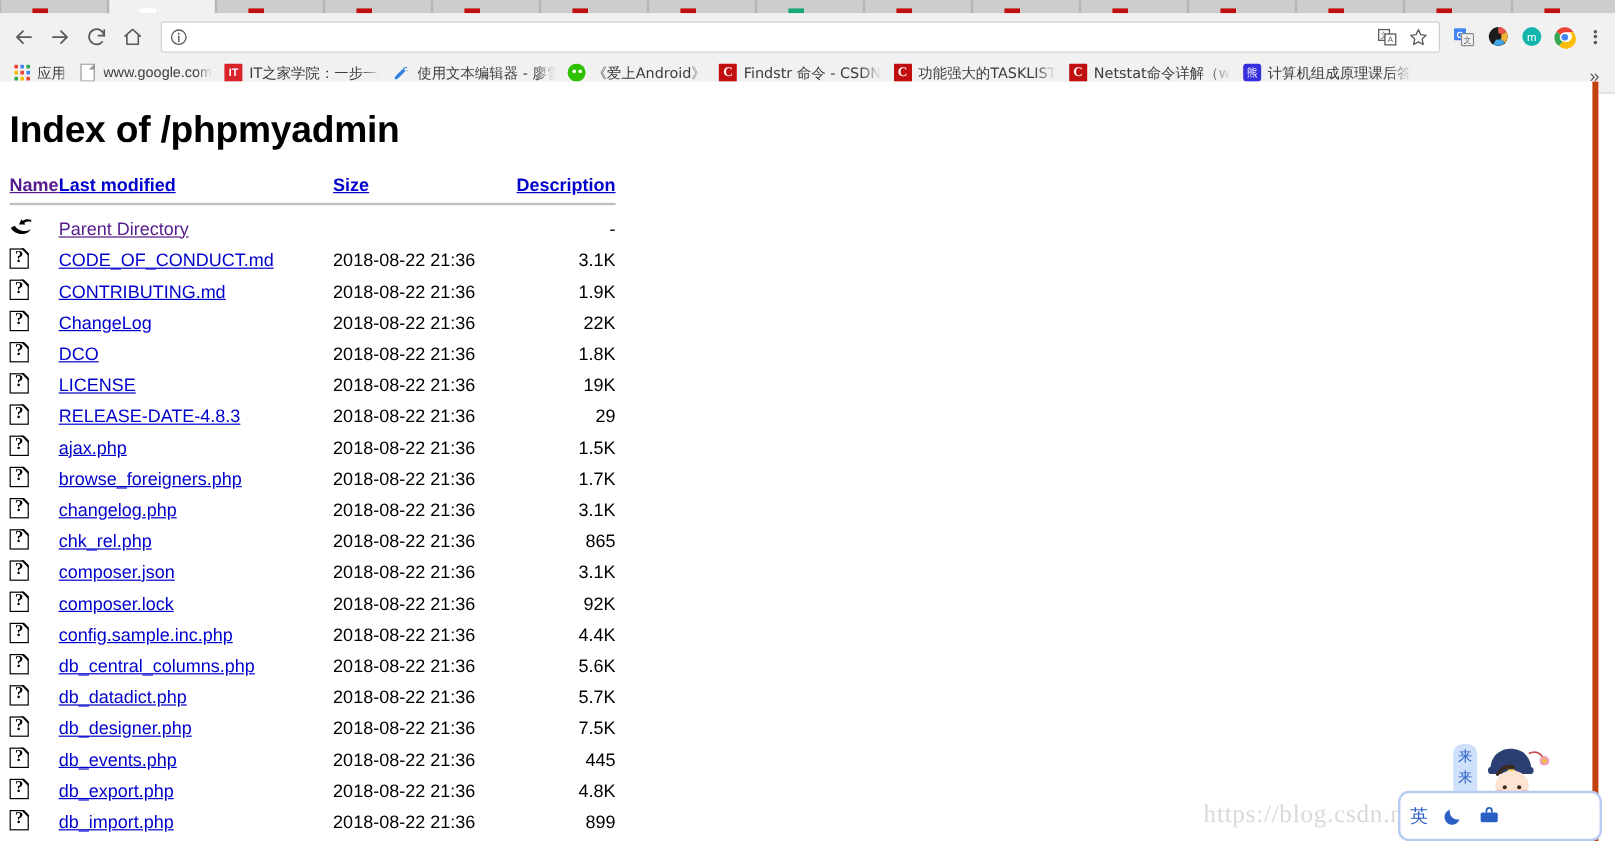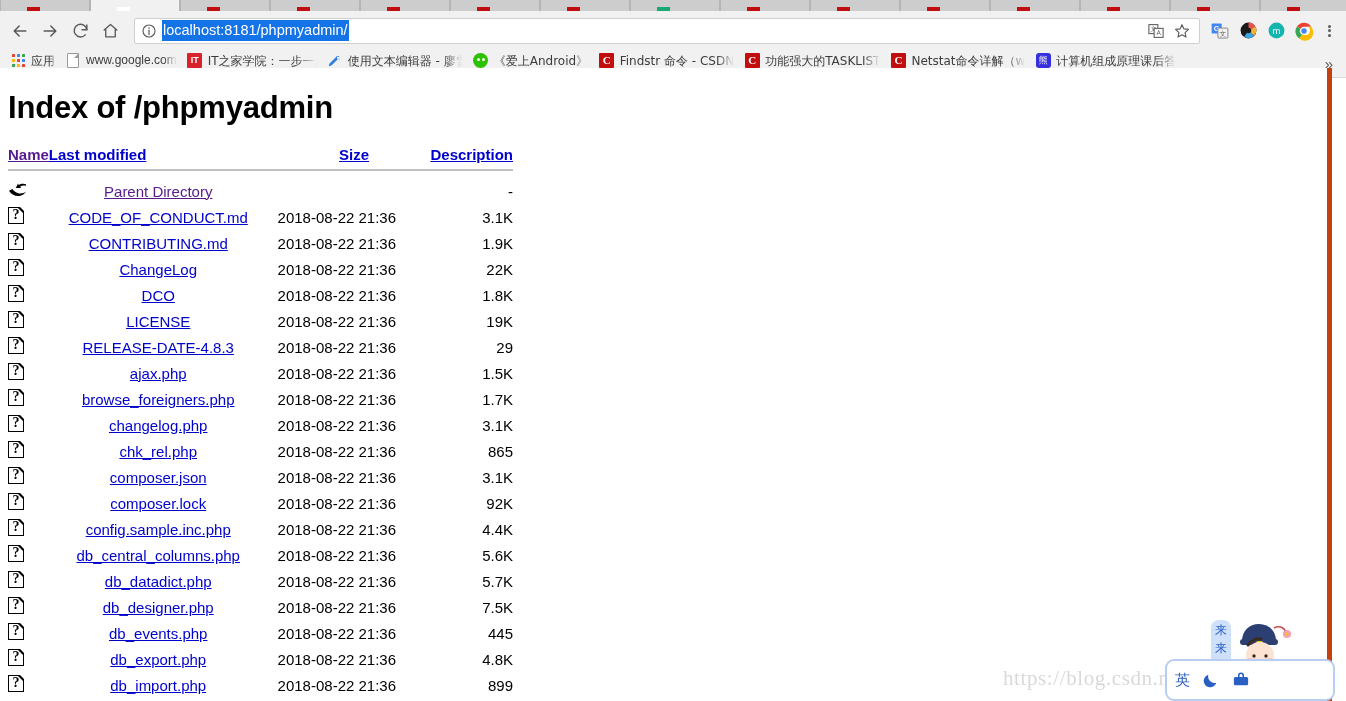--- a/index.html
+++ b/index.html
@@ -192,34 +192,34 @@
     padding-bottom: 3px;
     font-weight: bold;
   }
   th.col-head a {
     color: #0000cc;
     text-decoration: underline;
     font-size: 15px;
   }
   th.col-head.name-head  { padding-left: 65px; }
   th.col-head.lm-head    { padding-left: 20px; }
-  th.col-head.size-head  { padding-left: 18px; text-align: center; }
+  th.col-head.size-head  { padding-left: 18px; }
   th.col-head.desc-head  { padding-left: 5px; }
   th.col-head.name-head a { color: #551a8b; }
 
   tr.rule-row td { padding: 0; }
   hr.index-rule {
     border: 0;
     border-top: 2px solid #c0c0c0;
     margin: 6px 0 7px 0;
     width: 505px;
   }
 
   td.c-icon { width: 26px; vertical-align: middle; padding-right: 6px !important; }
-  td.c-name { padding-right: 10px !important; white-space: nowrap; text-align: center; }
+  td.c-name { padding-right: 10px !important; white-space: nowrap; }
   td.c-lm   { white-space: nowrap; color: #000; padding-right: 8px !important; font-size:15px; }
   td.c-size { white-space: nowrap; color: #000; text-align: right; width: 42px; font-size:15px; }
   td.c-desc { white-space: nowrap; color: #000; }
 
   tr.file-row { height: 26px; }
   tr.file-row td { vertical-align: middle; }
 
   td.c-name a {
     color: #0000cc;
     text-decoration: underline;
@@ -386,21 +386,20 @@
     </div>
 
     <div id="omnibox">
       <span class="info-icon">
         <svg width="16" height="16" viewBox="0 0 24 24" aria-hidden="true">
           <circle cx="12" cy="12" r="9" fill="none" stroke="#5a5a5a" stroke-width="1.7"></circle>
           <circle cx="12" cy="7.6" r="1.2" fill="#5a5a5a"></circle>
           <path d="M12 10.8v6.6" stroke="#5a5a5a" stroke-width="1.8" stroke-linecap="round"></path>
         </svg>
       </span>
-      <span id="url-text">localhost:8181/phpmyadmin/</span>
 
       <span id="omnibox-right">
         <span class="omni-icon">
           <svg width="18" height="18" viewBox="0 0 24 24" aria-hidden="true">
             <rect x="2.5" y="3.5" width="12" height="12" fill="#fff" stroke="#5a5a5a" stroke-width="1.4"></rect>
             <text x="8.5" y="12.6" font-size="8.5" text-anchor="middle" fill="#5a5a5a" font-family="DejaVu Sans, sans-serif">文</text>
             <rect x="9.5" y="8.5" width="12" height="12" fill="#fff" stroke="#5a5a5a" stroke-width="1.4"></rect>
             <text x="15.5" y="17.8" font-size="8.5" text-anchor="middle" fill="#5a5a5a" font-family="DejaVu Sans, sans-serif">A</text>
           </svg>
         </span>

